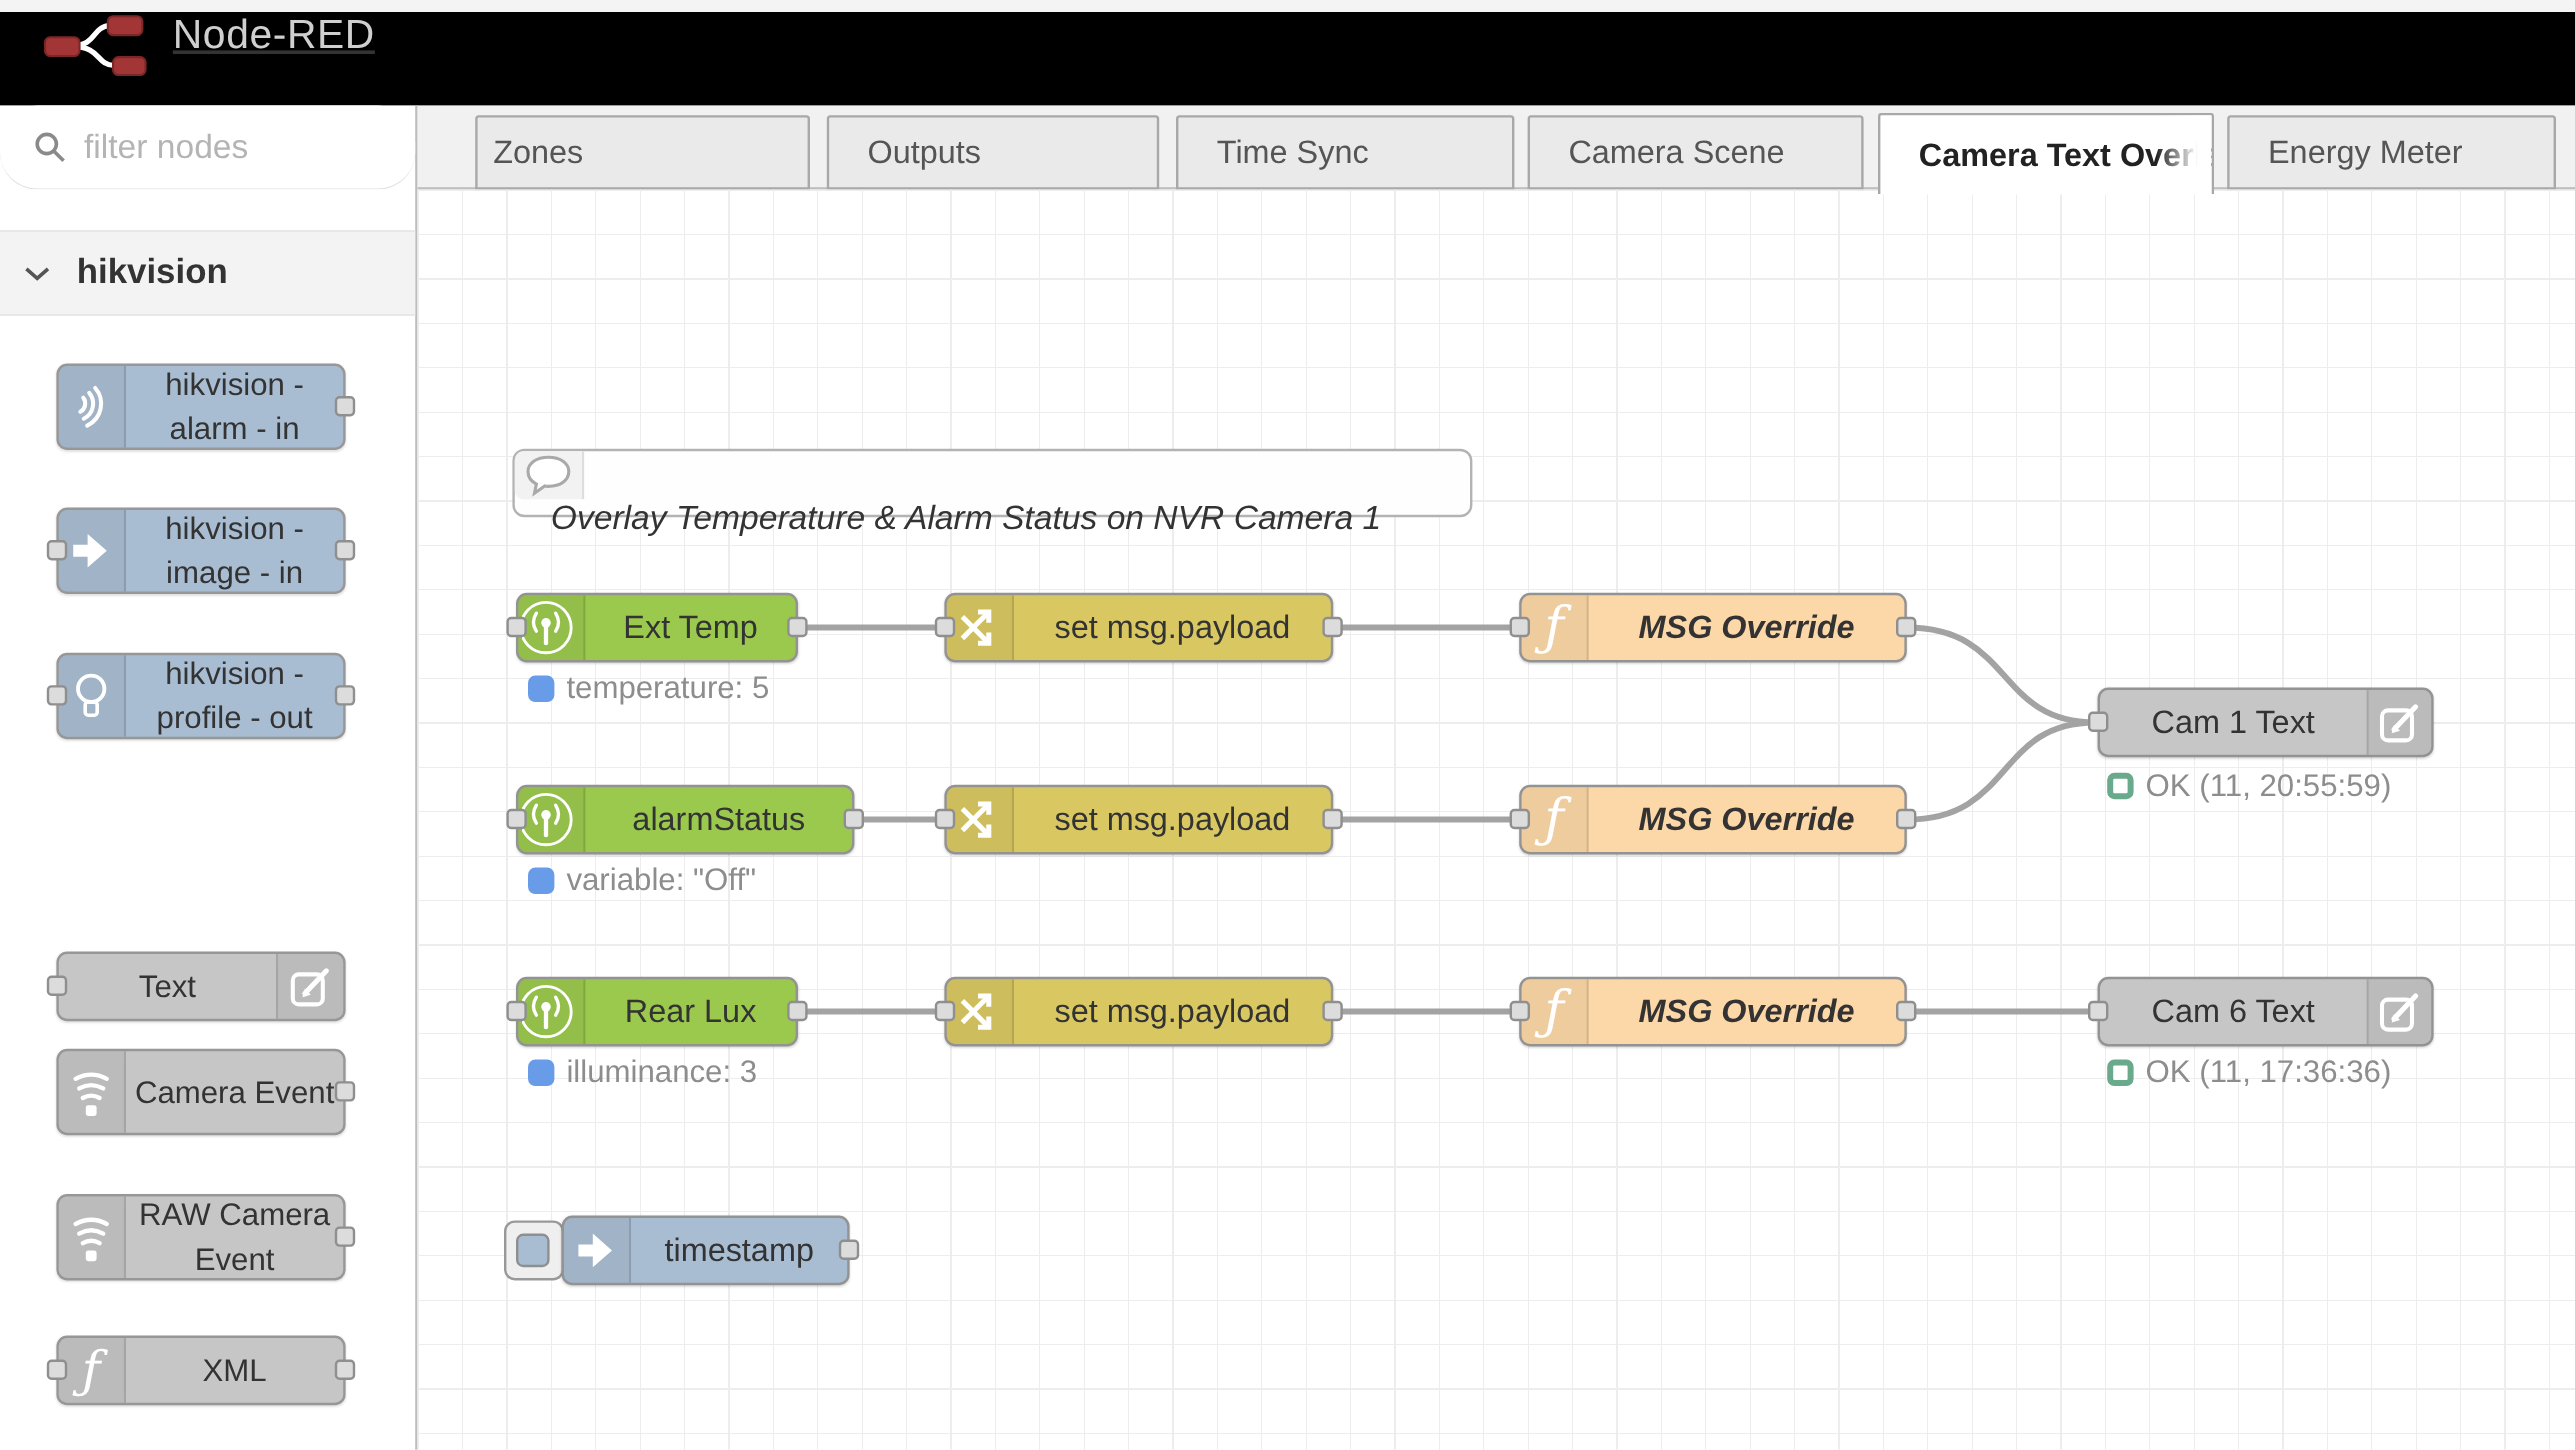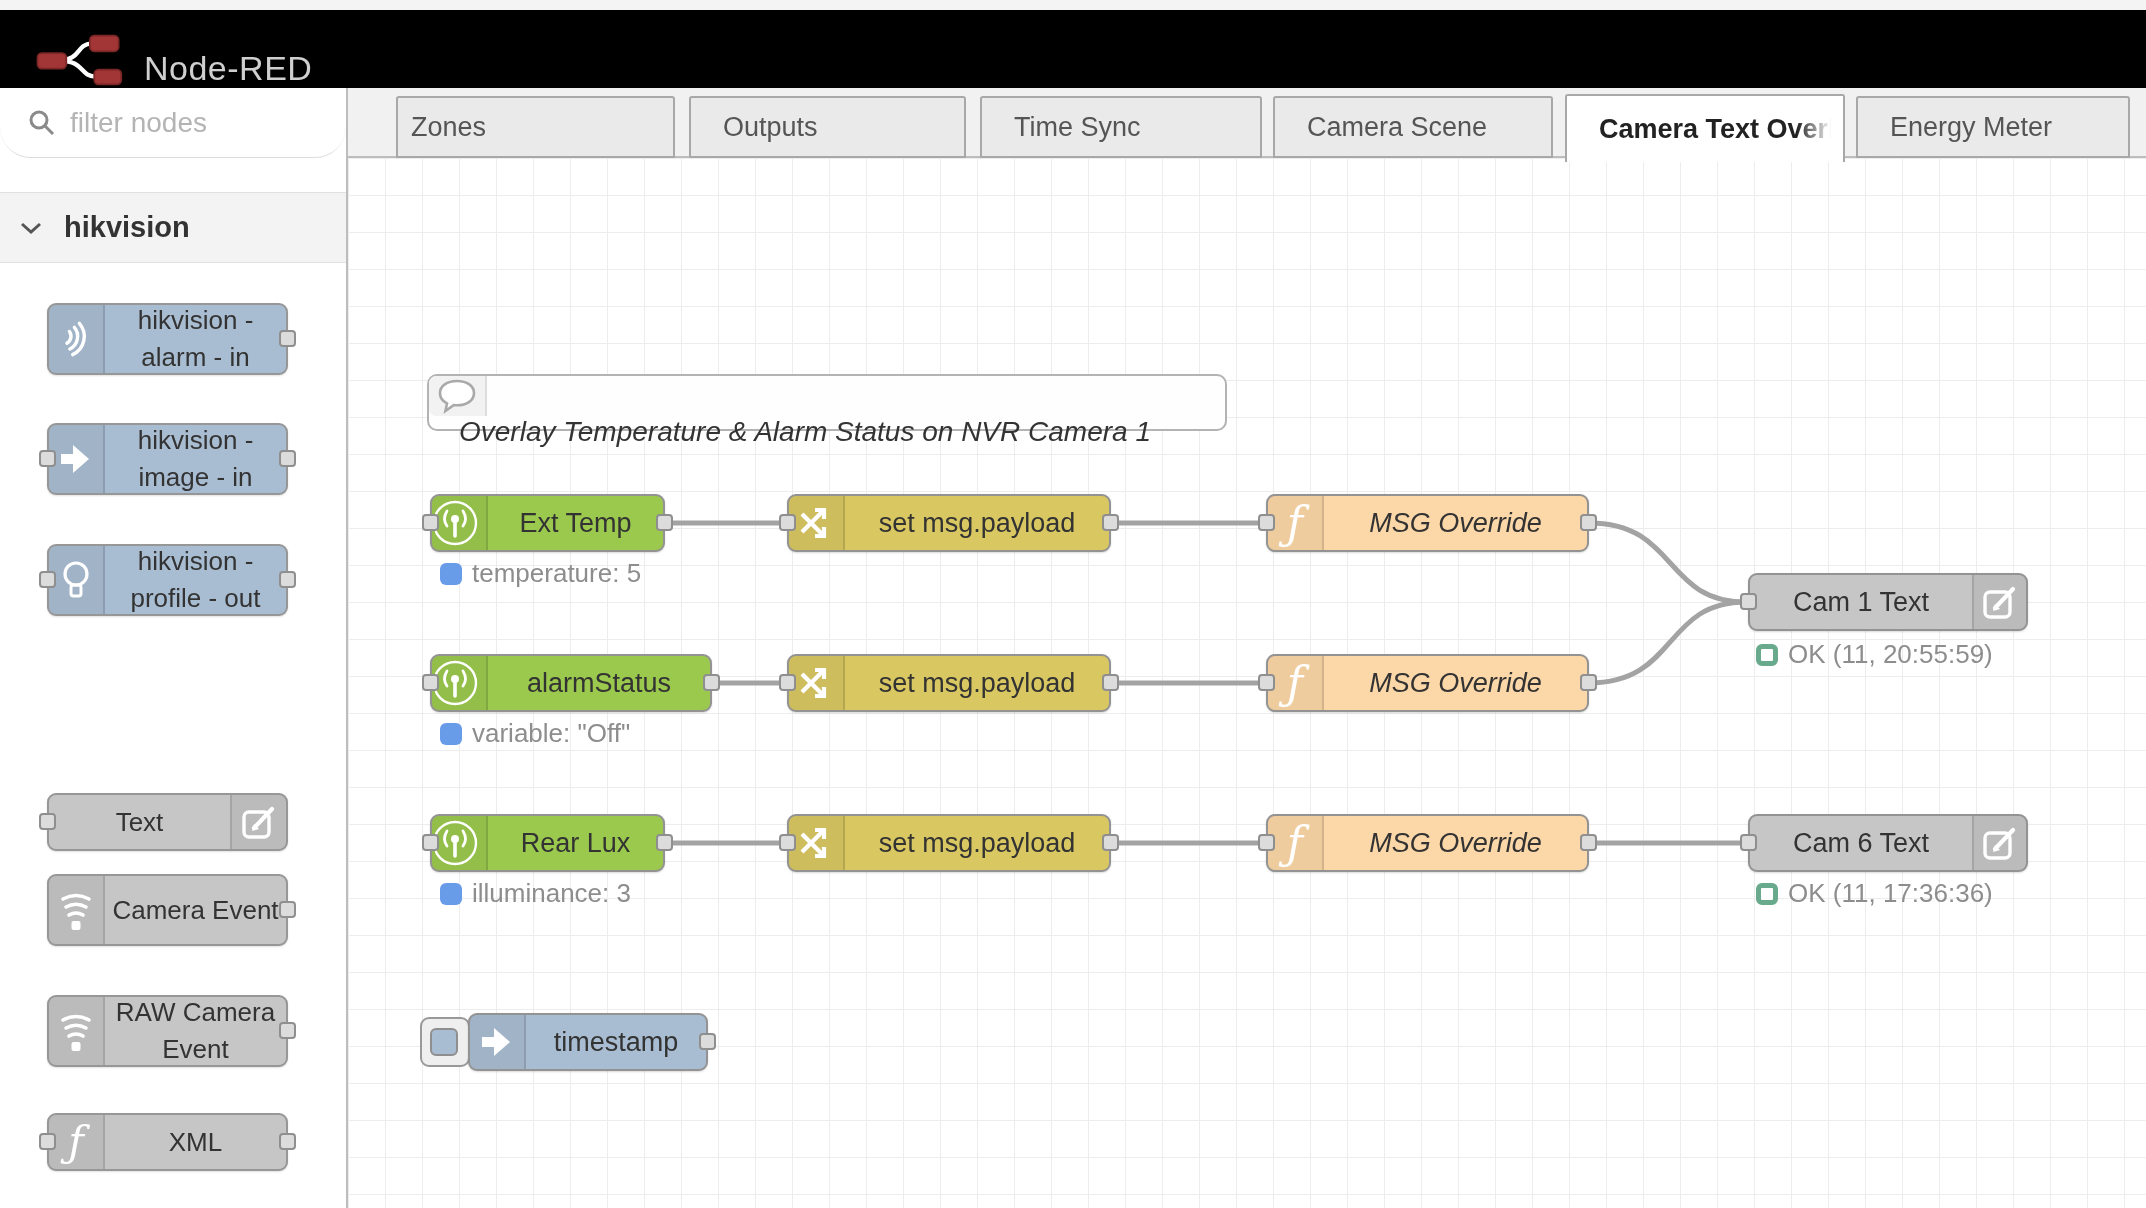--- a/index.html
+++ b/index.html
@@ -3,21 +3,21 @@
 <meta charset="utf-8">
 <style>
   * { margin:0; padding:0; box-sizing:border-box; }
   html,body { width:2146px; height:1208px; overflow:hidden; background:#fff;
               font-family:"Liberation Sans", sans-serif; color:#333; }
   #stage { position:absolute; left:0; top:0; width:2146px; height:1208px; }
 
   
   #top-strip { position:absolute; left:0; top:0; width:2146px; height:10px; background:#f4f4f4; }
   #header { position:absolute; left:0; top:10px; width:2146px; height:78px; background:#000;
-            display:flex; align-items:flex-end; }
+            display:flex; align-items:flex-start;text-decoration:underline; }
   #logo { margin-left:34px; width:96px; height:56px; }
   #header-title { color:#cfcfcf; font-size:34px; margin-left:14px; letter-spacing:0.5px; }
 
   
   #sidebar { position:absolute; left:0; top:88px; width:348px; height:1120px; background:#fff;
              border-right:2px solid #bdbdbd; }
   #filter-row { position:absolute; left:0; top:0; width:346px; height:70px; background:#fff;
                 border-bottom:1px solid #ddd; display:flex; align-items:center;border-radius:31px; }
   #filter-row svg { margin-left:26px; }
   #filter-input { border:none; outline:none; font-size:28px; margin-left:12px; width:250px;
@@ -64,21 +64,21 @@
               repeating-linear-gradient(to bottom, #ededed 0 1px, transparent 1px 37px); }
   #wires { position:absolute; left:0; top:0; }
   .wire { stroke:#a3a3a3; stroke-width:5; fill:none; stroke-linecap:round; }
 
   .fnode { position:absolute; height:58px; border:2px solid #939393; border-radius:9px;
            display:flex; box-shadow:0 1px 2px rgba(0,0,0,0.15); }
   .fnode .izone { width:56px; }
   .fnode .izone.right { width:54px; }
   .nlabel { flex:1; display:flex; align-items:center; justify-content:center; font-size:27px;
             color:#333; white-space:nowrap; }
-  .nlabel.it { font-style:italic; }
+  .nlabel.it { font-style:italic;font-weight:bold; }
   .comment { position:absolute; height:57px; background:#fefefe; border:2px solid #b3b3b3;
              border-radius:10px; display:flex; }
   .comment .izone { background:#f2f2f2; border-right:2px solid #ddd; width:58px; }
   .comment .nlabel { justify-content:flex-start; padding-left:30px; font-style:italic;
                      font-size:28px; }
   .status { position:absolute; display:flex; align-items:center; }
   .sdot { width:22px; height:22px; border-radius:6px; background:#699ce8; flex:none; }
   .sring { width:22px; height:22px; border-radius:6px; border:5px solid #69a98c; background:#fff; flex:none; }
   .stext { font-size:26px; color:#8d8d8d; margin-left:10px; white-space:nowrap; }
   #inject-btn { position:absolute; width:50px; height:50px; background:#efefef;

